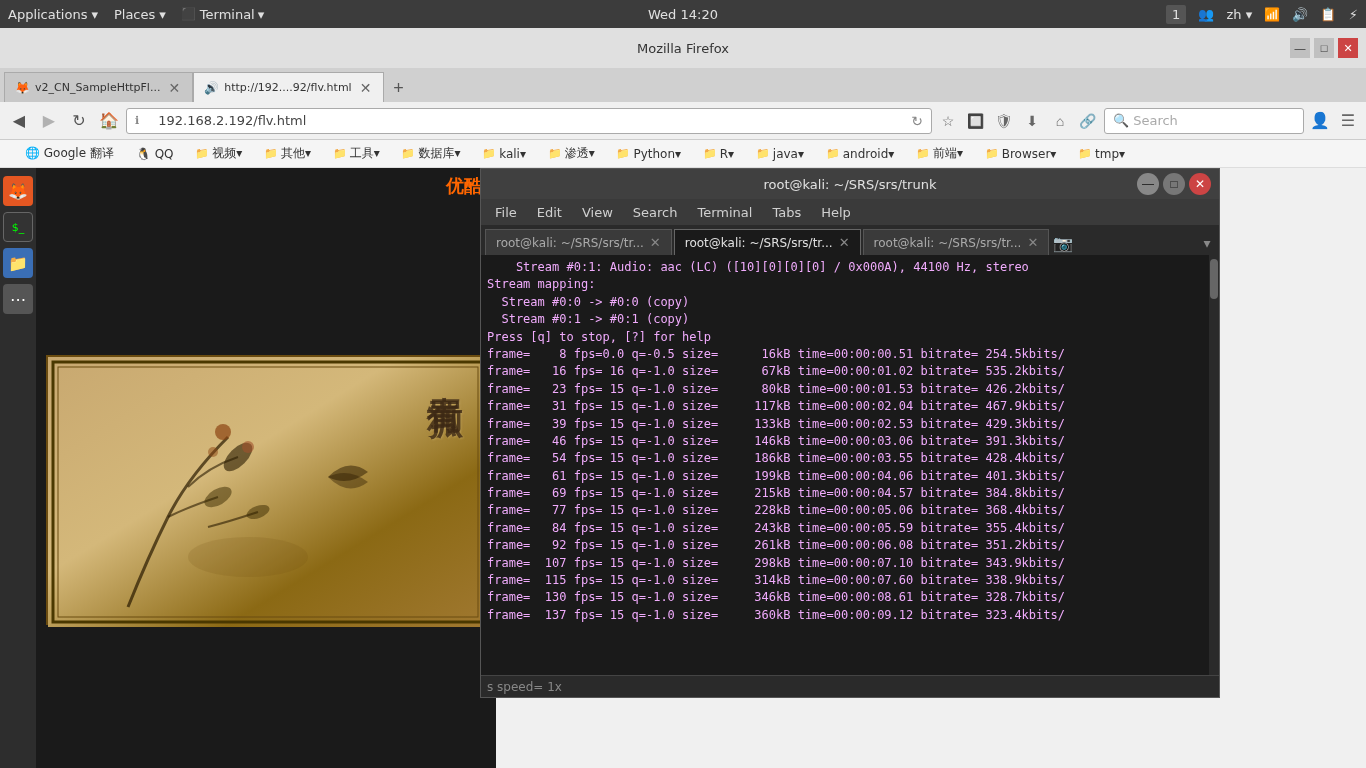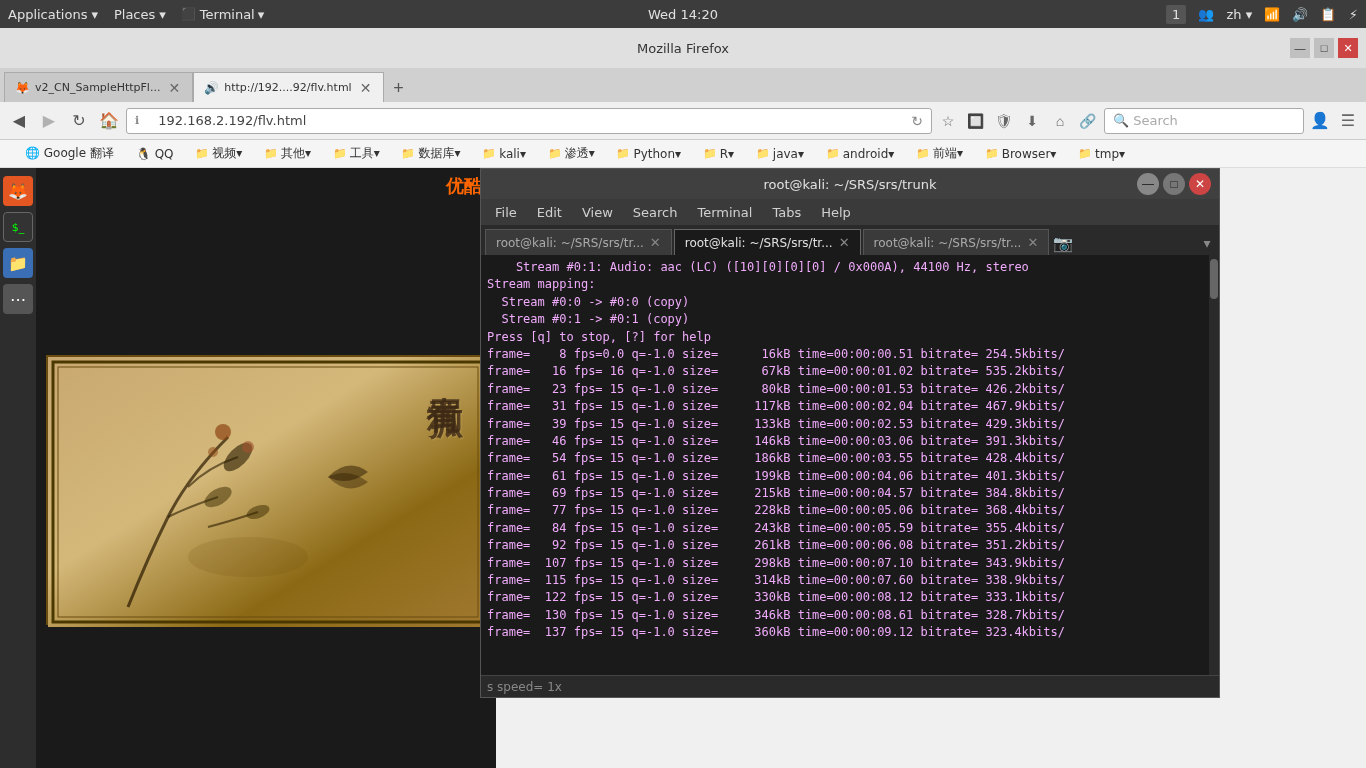--- a/index.html
+++ b/index.html
@@ -442,35 +442,34 @@
         <button class="term-tab-settings">▾</button>
       </div>
 
       <div style="display:flex;flex:1;overflow:hidden;">
         <div id="terminal-content">
         <div class="term-line">    Stream #0:1: Audio: aac (LC) ([10][0][0][0] / 0x000A), 44100 Hz, stereo</div>
             <div class="term-line">Stream mapping:</div>
             <div class="term-line">  Stream #0:0 -&gt; #0:0 (copy)</div>
             <div class="term-line">  Stream #0:1 -&gt; #0:1 (copy)</div>
             <div class="term-line">Press [q] to stop, [?] for help</div>
-            <div class="term-line">frame=    8 fps=0.0 q=-1.0 size=      16kB time=00:00:00.51 bitrate= 254.5kbits/</div>
+            <div class="term-line">frame=    8 fps=0.0 q=-0.5 size=      16kB time=00:00:00.51 bitrate= 254.5kbits/</div>
             <div class="term-line">frame=   16 fps= 16 q=-1.0 size=      67kB time=00:00:01.02 bitrate= 535.2kbits/</div>
             <div class="term-line">frame=   23 fps= 15 q=-1.0 size=      80kB time=00:00:01.53 bitrate= 426.2kbits/</div>
             <div class="term-line">frame=   31 fps= 15 q=-1.0 size=     117kB time=00:00:02.04 bitrate= 467.9kbits/</div>
             <div class="term-line">frame=   39 fps= 15 q=-1.0 size=     133kB time=00:00:02.53 bitrate= 429.3kbits/</div>
             <div class="term-line">frame=   46 fps= 15 q=-1.0 size=     146kB time=00:00:03.06 bitrate= 391.3kbits/</div>
             <div class="term-line">frame=   54 fps= 15 q=-1.0 size=     186kB time=00:00:03.55 bitrate= 428.4kbits/</div>
             <div class="term-line">frame=   61 fps= 15 q=-1.0 size=     199kB time=00:00:04.06 bitrate= 401.3kbits/</div>
             <div class="term-line">frame=   69 fps= 15 q=-1.0 size=     215kB time=00:00:04.57 bitrate= 384.8kbits/</div>
             <div class="term-line">frame=   77 fps= 15 q=-1.0 size=     228kB time=00:00:05.06 bitrate= 368.4kbits/</div>
             <div class="term-line">frame=   84 fps= 15 q=-1.0 size=     243kB time=00:00:05.59 bitrate= 355.4kbits/</div>
             <div class="term-line">frame=   92 fps= 15 q=-1.0 size=     261kB time=00:00:06.08 bitrate= 351.2kbits/</div>
             <div class="term-line">frame=  107 fps= 15 q=-1.0 size=     298kB time=00:00:07.10 bitrate= 343.9kbits/</div>
             <div class="term-line">frame=  115 fps= 15 q=-1.0 size=     314kB time=00:00:07.60 bitrate= 338.9kbits/</div>
-            <div class="term-line">frame=  122 fps= 15 q=-1.0 size=     330kB time=00:00:08.12 bitrate= 333.1kbits/</div>
             <div class="term-line">frame=  130 fps= 15 q=-1.0 size=     346kB time=00:00:08.61 bitrate= 328.7kbits/</div>
             <div class="term-line">frame=  137 fps= 15 q=-1.0 size=     360kB time=00:00:09.12 bitrate= 323.4kbits/</div>
           </div>
         <div id="terminal-scroll">
           <div class="scroll-thumb"></div>
         </div>
       </div>
 
       <div id="terminal-statusbar">
         <span>s speed=   1x</span>

